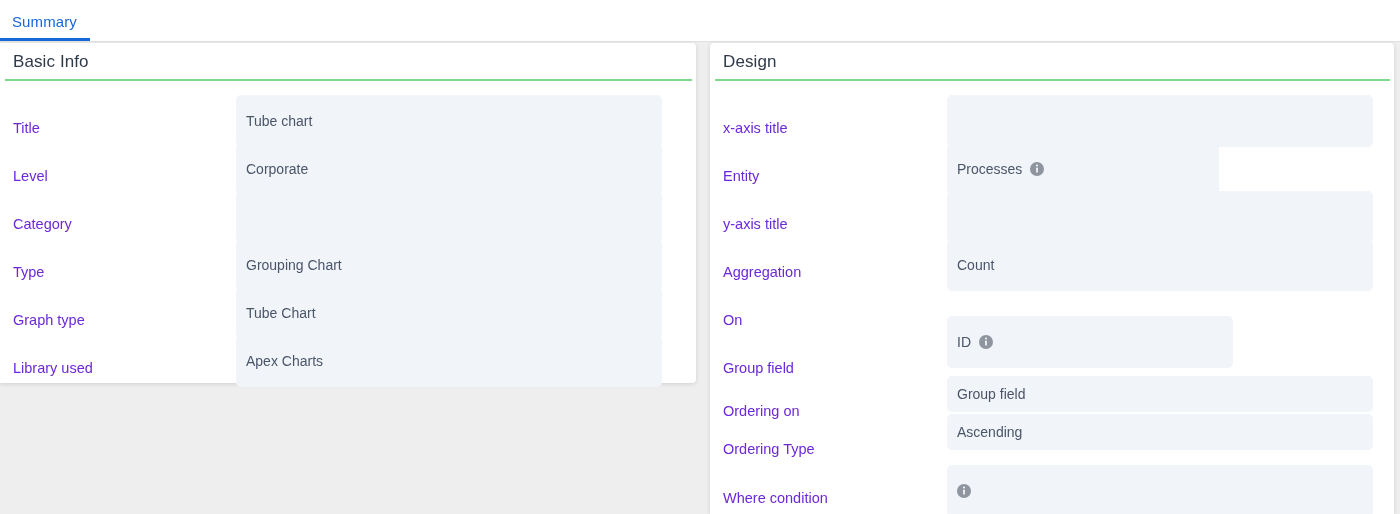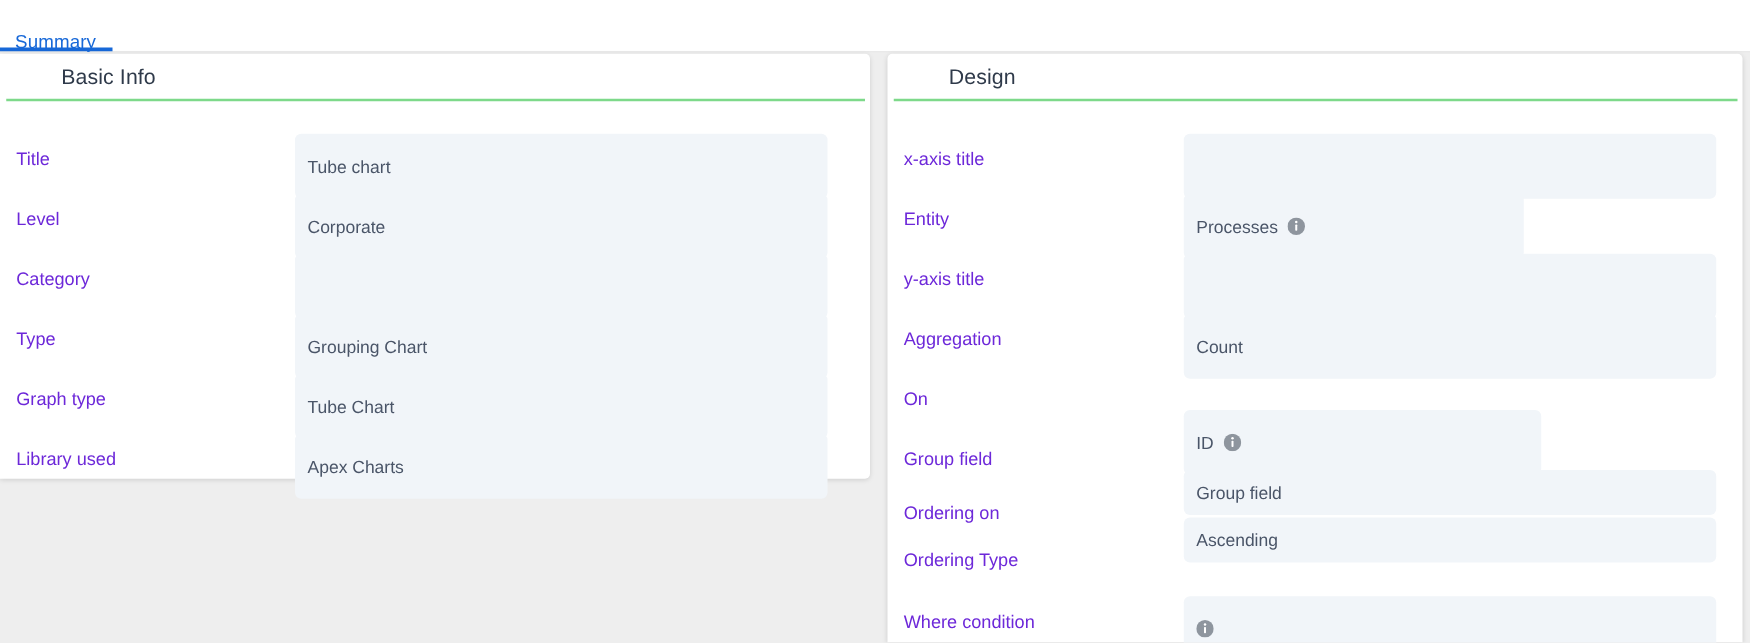--- a/index.html
+++ b/index.html
@@ -29,21 +29,21 @@
     height: 42px;
     background: #ffffff;
     border-bottom: 1px solid #e2e2e2;
   }
   .tab {
     position: absolute;
     left: 0; top: 0;
     height: 42px;
     padding: 0 22px 0 12px;
     display: flex;
-    align-items: flex-end;
+    align-items: center;
     background: transparent;
     cursor: pointer;
   }
   .tab-label {
     font-size: 15px;
     color: #1768d8;
     letter-spacing: .1px;
     white-space: nowrap;
   }
   .tab-underline {
@@ -69,21 +69,20 @@
     position: relative;
     height: 38px;
     padding: 0 0 0 13px;
     display: flex;
     align-items: center;
   }
   .card-header-title {
     font-size: 17px;
     color: #2f3a4a;
     letter-spacing: .1px;
-    margin-left: 36px;
   }
   .card-header-rule {
     position: absolute;
     left: 5px;
     right: 4px;
     bottom: 0;
     height: 2px;
     background: #7ed98a;
   }
 
@@ -100,21 +99,21 @@
     top: 17px;
     height: 48px;
     display: flex;
     align-items: center;
     font-size: 14.5px;
     color: #6d28d9;
     white-space: nowrap;
   }
   .row-field {
     position: absolute;
-    top: 20px;
+    top: 8px;
     height: 52px;
     border-radius: 5px;
     background: #f1f5f9;
     display: flex;
     align-items: center;
     padding: 0 10px;
     cursor: text;
   }
   .row-value {
     font-size: 14px;

